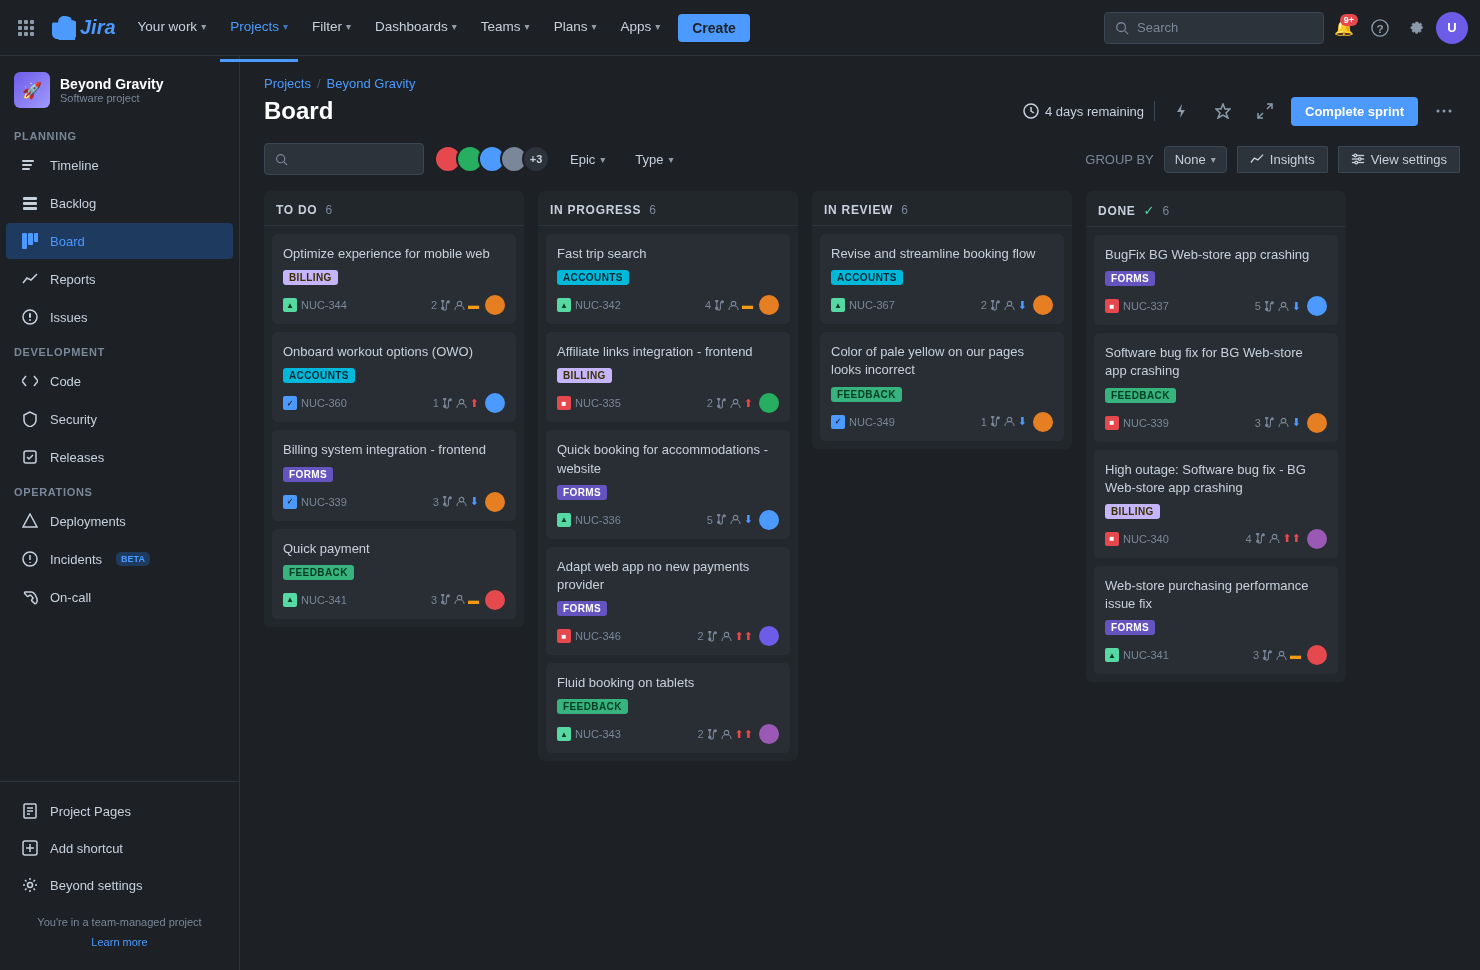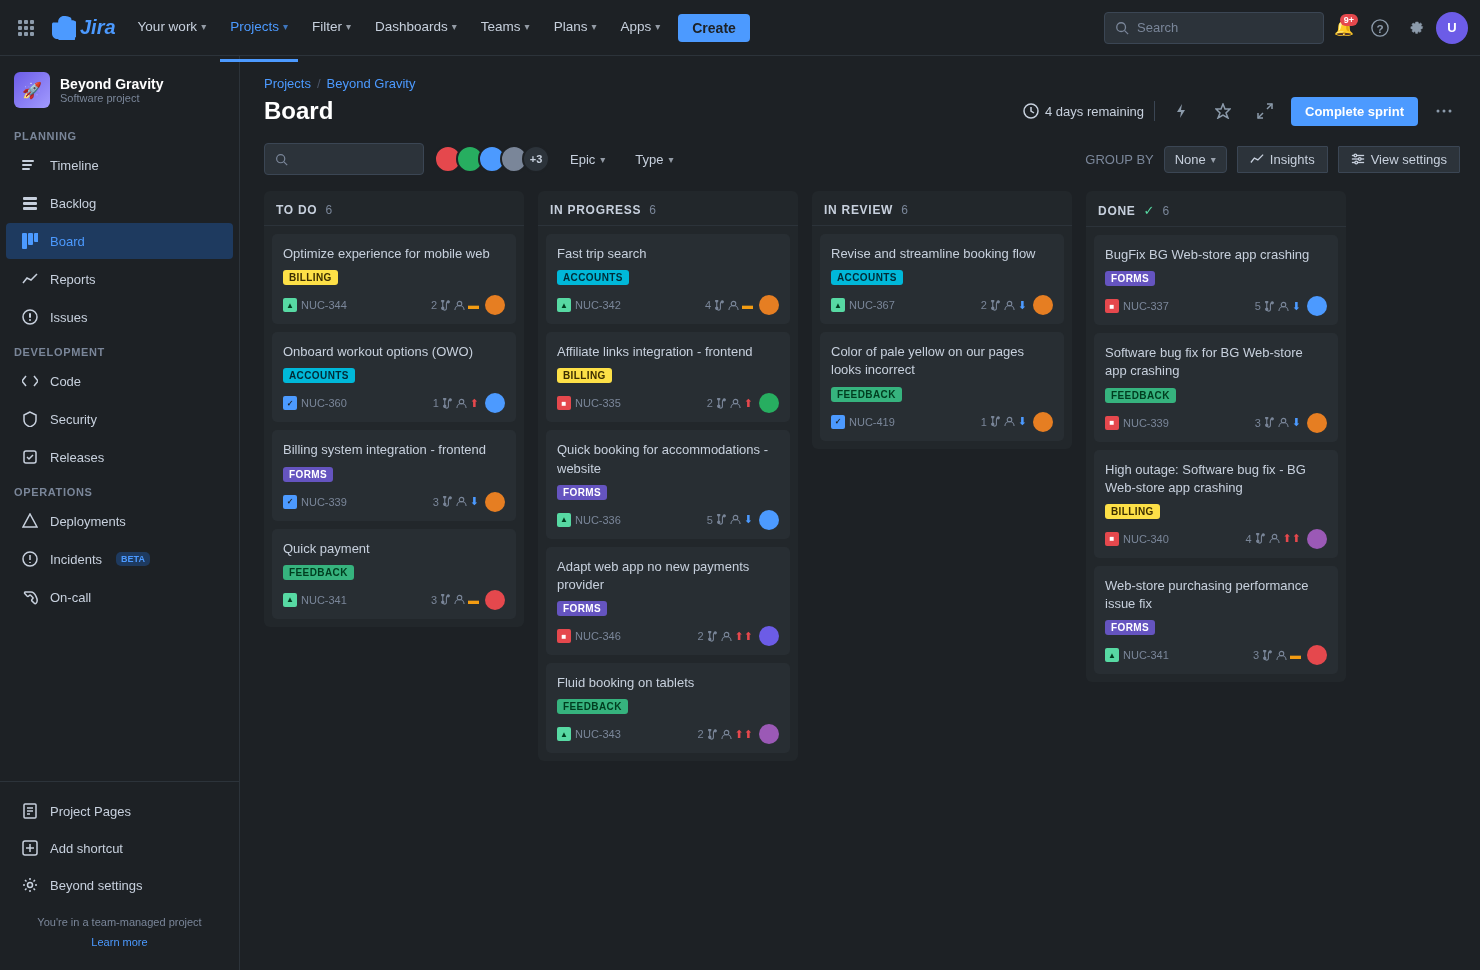--- a/index.html
+++ b/index.html
@@ -73,21 +73,21 @@
     .col-header { display: flex; align-items: center; gap: 8px; padding: 12px 12px 8px; border-bottom: 1px solid #2c333a; }
     .col-title { font-size: 12px; font-weight: 700; color: #c7d0dd; letter-spacing: 0.06em; text-transform: uppercase; }
     .col-count { color: #7a8699; font-size: 12px; }
     .col-done-check { color: #57d9a3; }
     .col-body { padding: 8px; display: flex; flex-direction: column; gap: 8px; }
 
     
     .card { background: #282e33; border-radius: 5px; padding: 10px 10px 8px; cursor: pointer; border: 1px solid transparent; }
     .card-title { color: #c7d0dd; font-size: 13px; line-height: 1.4; margin-bottom: 6px; }
     .card-tag { display: inline-block; border-radius: 3px; font-size: 10px; font-weight: 700; padding: 2px 6px; margin-bottom: 6px; text-transform: uppercase; letter-spacing: 0.04em; }
-    .tag-billing { background: #fde047; color: #3d2e00; }
+    .tag-billing { background: #c4b5fd; color: #3d2e00; }
     .tag-accounts { background: #00b8d9; color: #002b36; }
     .tag-forms { background: #6554c0; color: #fff; }
     .tag-feedback { background: #36b37e; color: #003d1f; }
     .card-footer { display: flex; align-items: center; gap: 4px; margin-top: 4px; }
     .card-id-icon { width: 14px; height: 14px; border-radius: 2px; display: inline-flex; align-items: center; justify-content: center; font-size: 8px; flex-shrink: 0; }
     .icon-story { background: #57d9a3; color: #003d1f; }
     .icon-bug { background: #e5484d; color: #fff; }
     .icon-task { background: #4c9aff; color: #1d2125; }
     .card-id { color: #7a8699; font-size: 11px; }
     .card-meta { display: flex; align-items: center; gap: 3px; margin-left: auto; color: #7a8699; font-size: 11px; }
@@ -683,21 +683,21 @@
           <span style="color:#4c9aff;font-size:11px;">⬇</span>
         </div>
         <div class="card-avatar" style="background:#e67e22;"></div>
       </div>
     </div>
           <div class="card">
       <div class="card-title">Color of pale yellow on our pages looks incorrect</div>
       <div><span class="card-tag tag-feedback">FEEDBACK</span></div>
       <div class="card-footer">
         <div class="card-id-icon icon-task" style="background:#4c9aff;color:#1d2125;width:14px;height:14px;border-radius:2px;display:inline-flex;align-items:center;justify-content:center;font-size:8px;font-weight:700;">✓</div>
-        <span class="card-id">NUC-419</span>
+        <span class="card-id">NUC-349</span>
         <div class="card-meta">
           <span>1</span>
           <svg width="11" height="11" viewBox="0 0 12 12" fill="none" stroke="#7a8699" stroke-width="1.2">
                   <path d="M3 1v8M3 9c0 1.1.9 2 2 2s2-.9 2-2V4c0-1.1.9-2 2-2"></path>
                   <circle cx="3" cy="1" r="1.2" fill="#7a8699"></circle>
                   <circle cx="9" cy="2" r="1.2" fill="#7a8699"></circle>
                   <circle cx="3" cy="9" r="1.2" fill="#7a8699"></circle>
                 </svg>
           <svg width="11" height="11" viewBox="0 0 12 12" fill="none" stroke="#7a8699" stroke-width="1.2">
                   <circle cx="6" cy="4" r="2.5"></circle>

